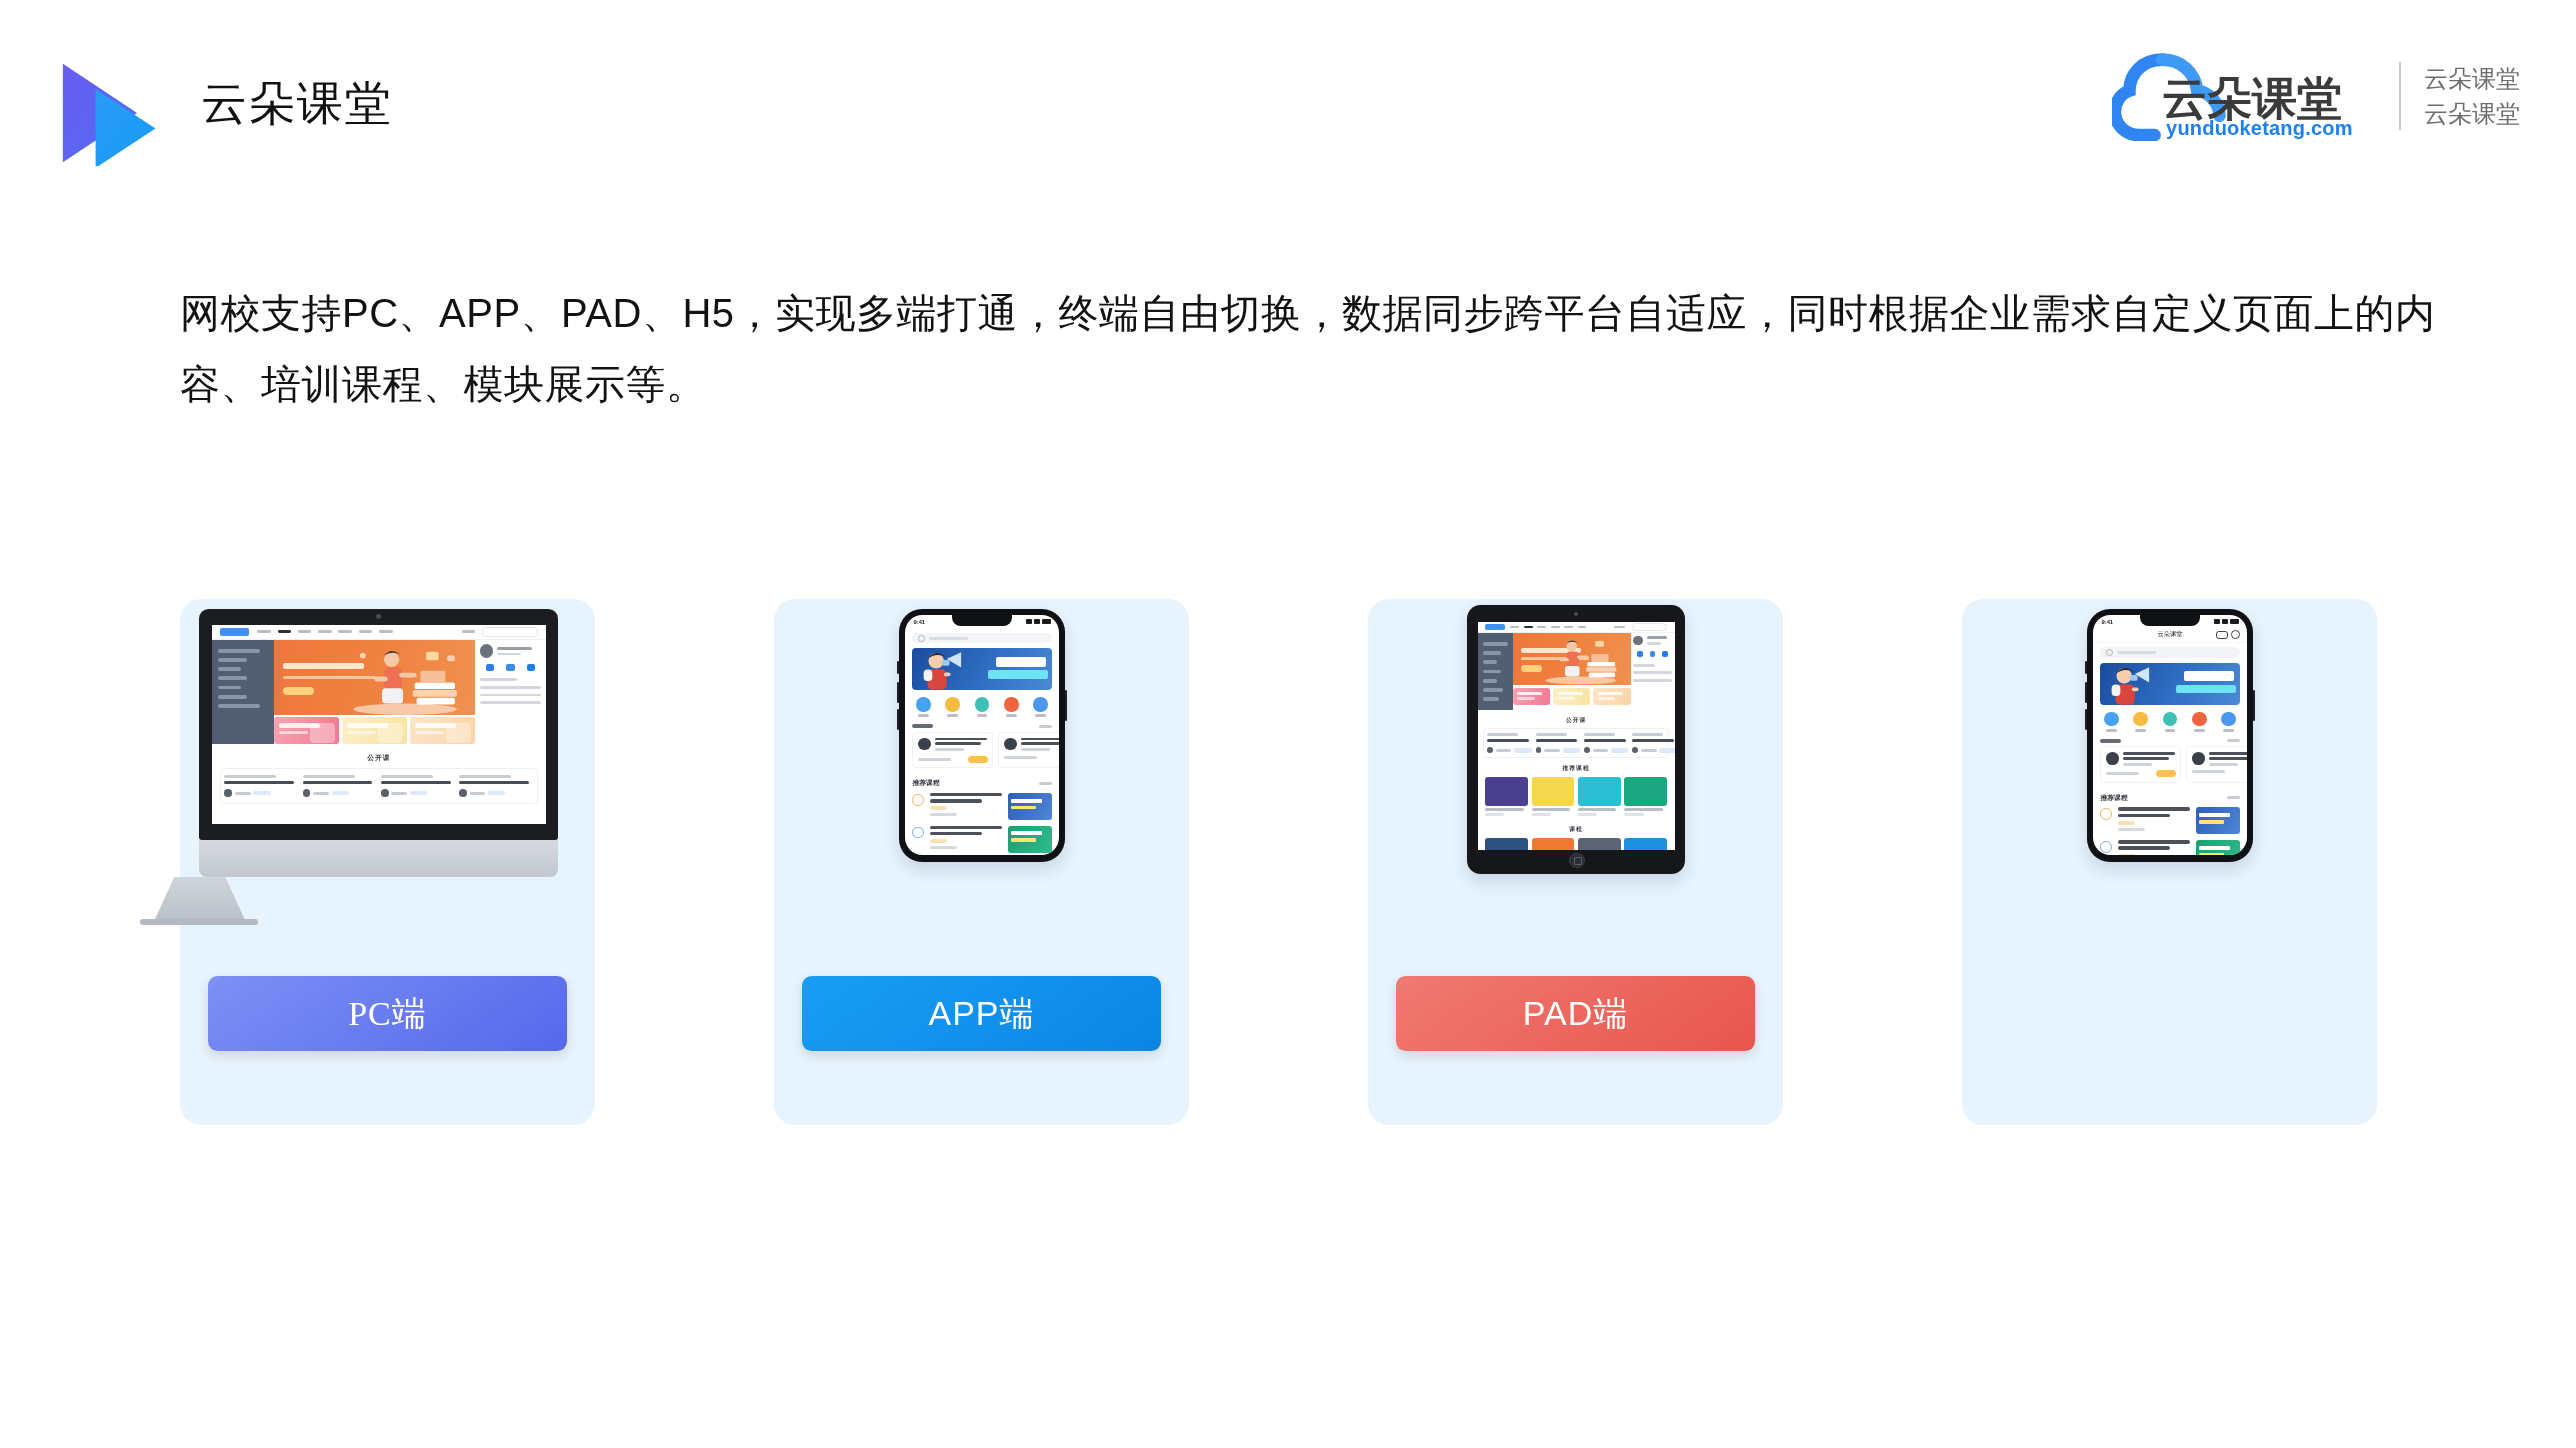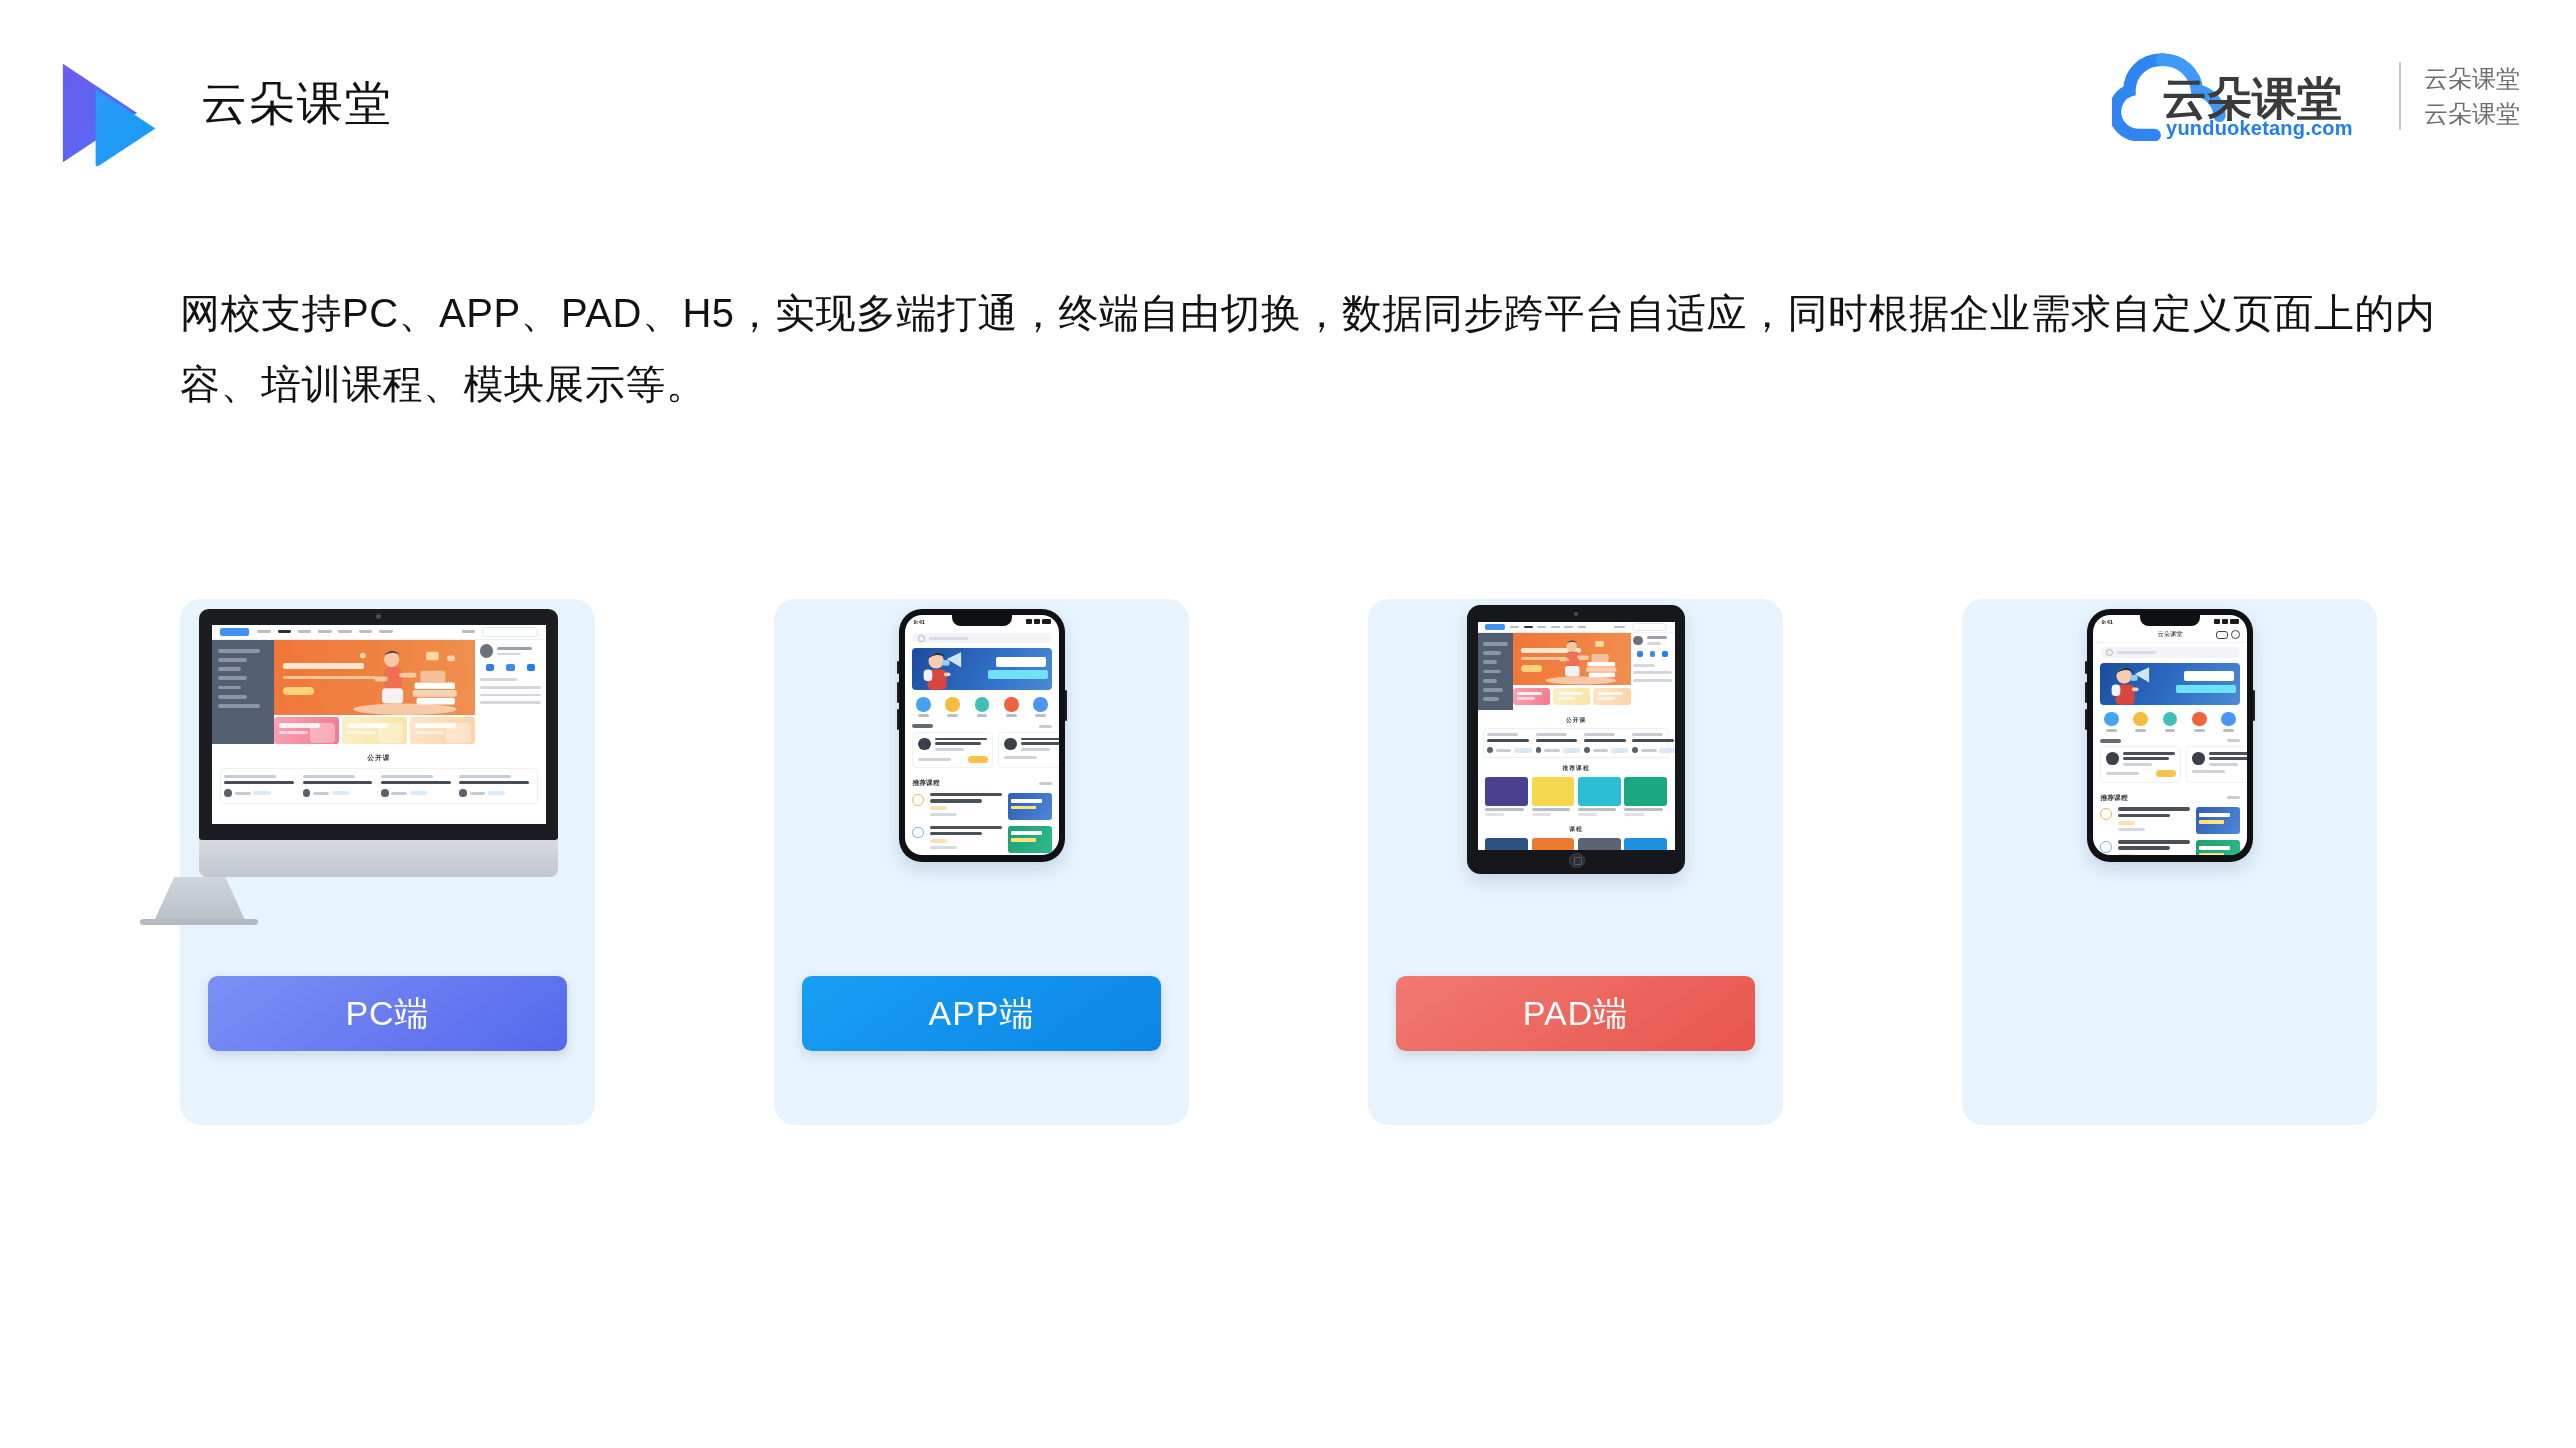--- a/index.html
+++ b/index.html
@@ -143,21 +143,21 @@
     height: 75px;
     border-radius: 9.7px;
     color: #ffffff;
     font-size: 34px;
     display: flex;
     align-items: center;
     justify-content: center;
     letter-spacing: 1px;
     box-shadow: 0 4.8px 11.6px rgba(0,0,0,0.12);
   }
-  .cta.b0 { left: 208px;  background: linear-gradient(145deg,#7d90f5 0%, #5568ec 100%); }
+  .cta.b0 { left: 208px;  background: linear-gradient(145deg,#7d90f5 0%, #5568ec 100%); font-family: Liberation Serif, serif; }
   .cta.b1 { left: 802px;  background: linear-gradient(145deg,#189ef5 0%, #0b85e4 100%); }
   .cta.b2 { left: 1396px; background: linear-gradient(145deg,#f07a72 0%, #e8554d 100%); }
   .cta.b3 { left: 1990px; background: linear-gradient(145deg,#56c98c 0%, #37b870 100%); }
 
   
   .imac { position:absolute; left: 19.3px; top: 9.7px; }
   .imac .bezel {
     position:absolute; left: 0; top: 0;
     width: 359px; height: 231px;
     background: #1b1d20;

